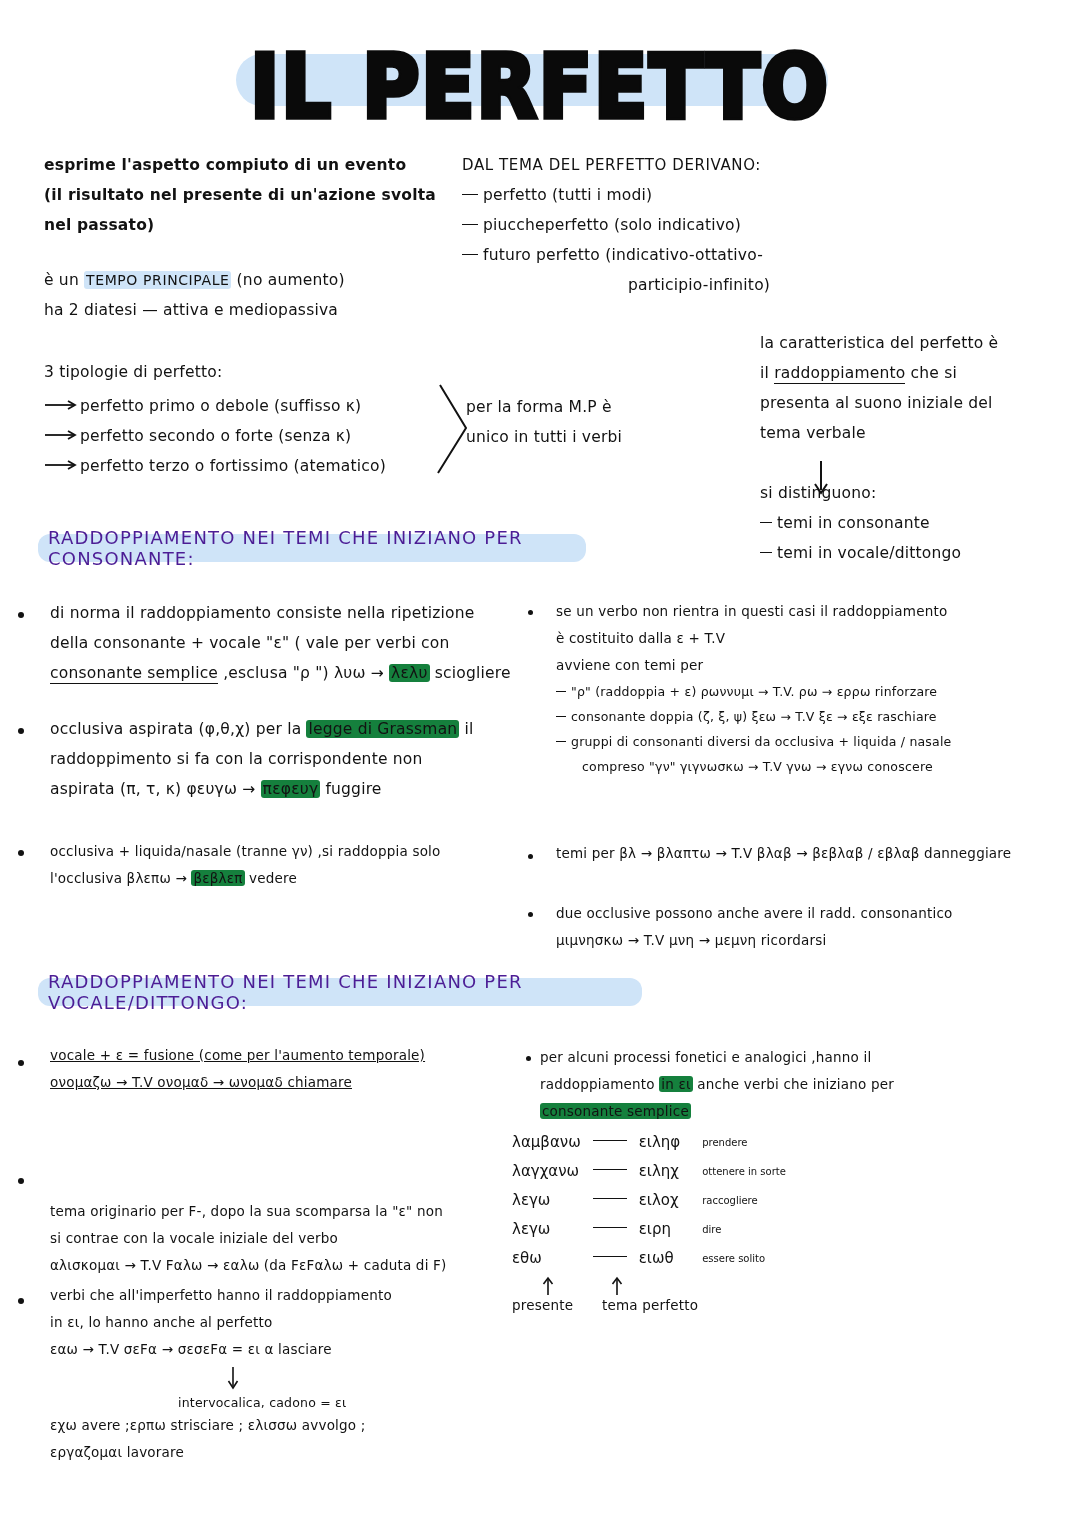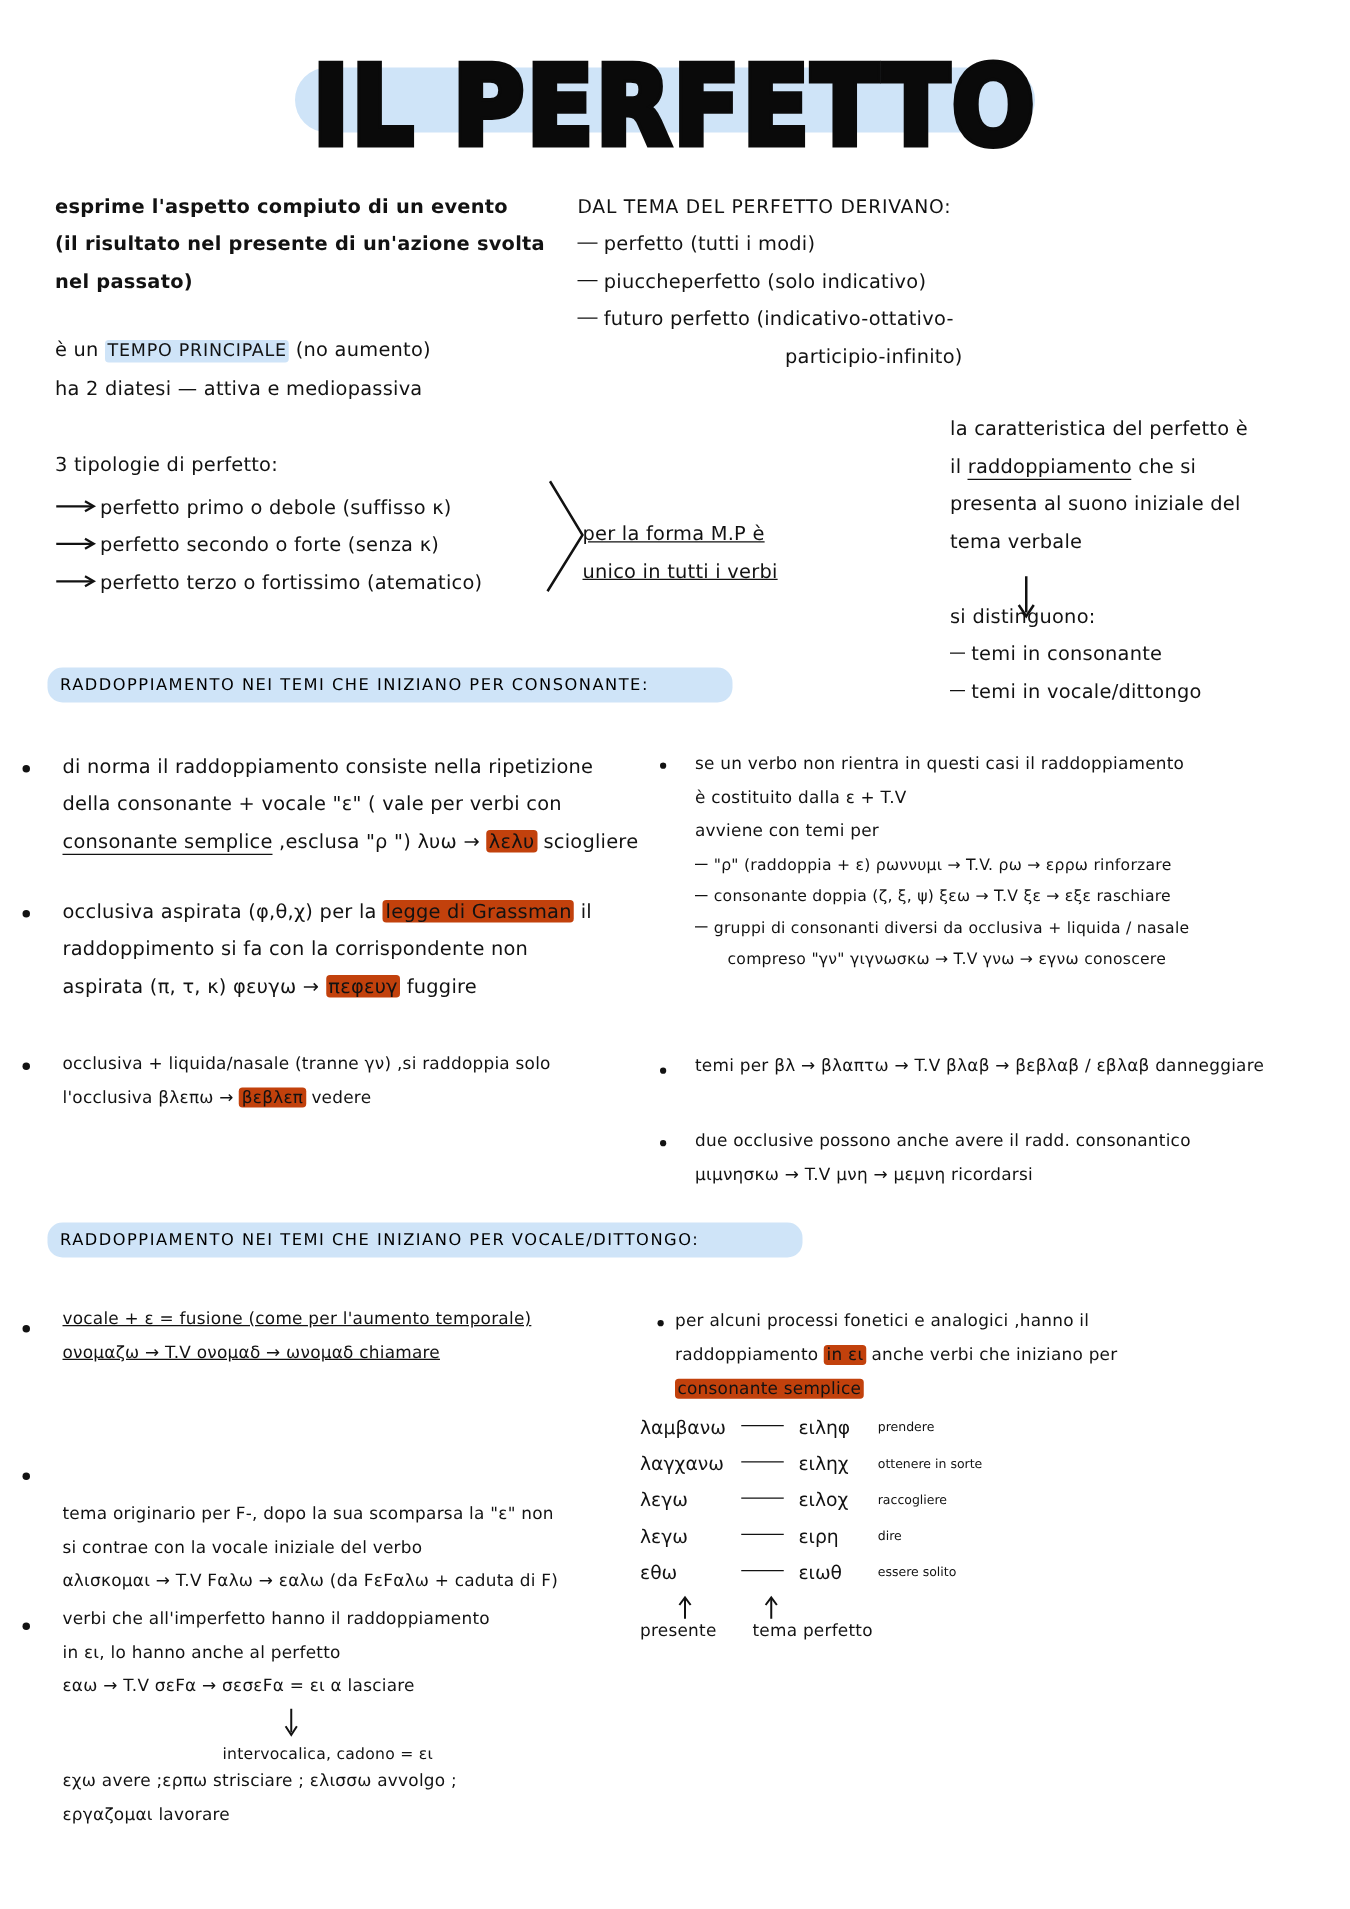--- a/index.html
+++ b/index.html
@@ -67,41 +67,41 @@
   }
 
   .blk { position: absolute; }
 
   .hl {
     background: #cfe4f8;
     border-radius: 3px;
     padding: 1px 2px;
   }
   .hl-soft {
-    background: #c2410c;
+    background: #15803d;
     border-radius: 3px;
     padding: 0 2px;
   }
   .u { border-bottom: 1.5px solid #121212; padding-bottom: 1px; }
 
   
   .banner {
     position: absolute;
     background: #cfe4f8;
     border-radius: 12px;
     display: flex;
     align-items: center;
     padding: 0 10px;
     height: 28px;
   }
   .banner span {
     font-family: "DejaVu Sans", sans-serif;
-    font-size: 13px;
+    font-size: 18px;
     letter-spacing: 1.2px;
-    color: #000000;
+    color: #4c1d95;
   }
 
   
   .bullet-dot {
     position: absolute;
     width: 6px; height: 6px;
     background: #121212;
     border-radius: 50%;
   }
   .bullet-dot.sm { width: 5px; height: 5px; }
@@ -187,21 +187,21 @@
       </svg><span>perfetto terzo o fortissimo (atematico)</span>
   </div>
 </div>
 
 <div class="blk" style="left:436px; top:383px;">
   <svg width="36" height="92" viewBox="0 0 36 92">
     <path d="M4 2 L30 45 L2 90" stroke="#121212" stroke-width="2" fill="none" stroke-linejoin="miter"></path>
   </svg>
 </div>
 
-<div class="blk hw" style="left:466px; top:412px; width:230px;text-decoration:underline;">
+<div class="blk hw" style="left:466px; top:392px; width:230px;">
   <div>per la forma M.P è</div>
   <div>unico in tutti i verbi</div>
 </div>
 
 <div class="blk hw" style="left:760px; top:328px; width:300px;">
   <div>la caratteristica del perfetto è</div>
   <div>
     <span>il </span><span class="u">raddoppiamento</span><span> che si</span>
   </div>
   <div>presenta al suono iniziale del</div>

